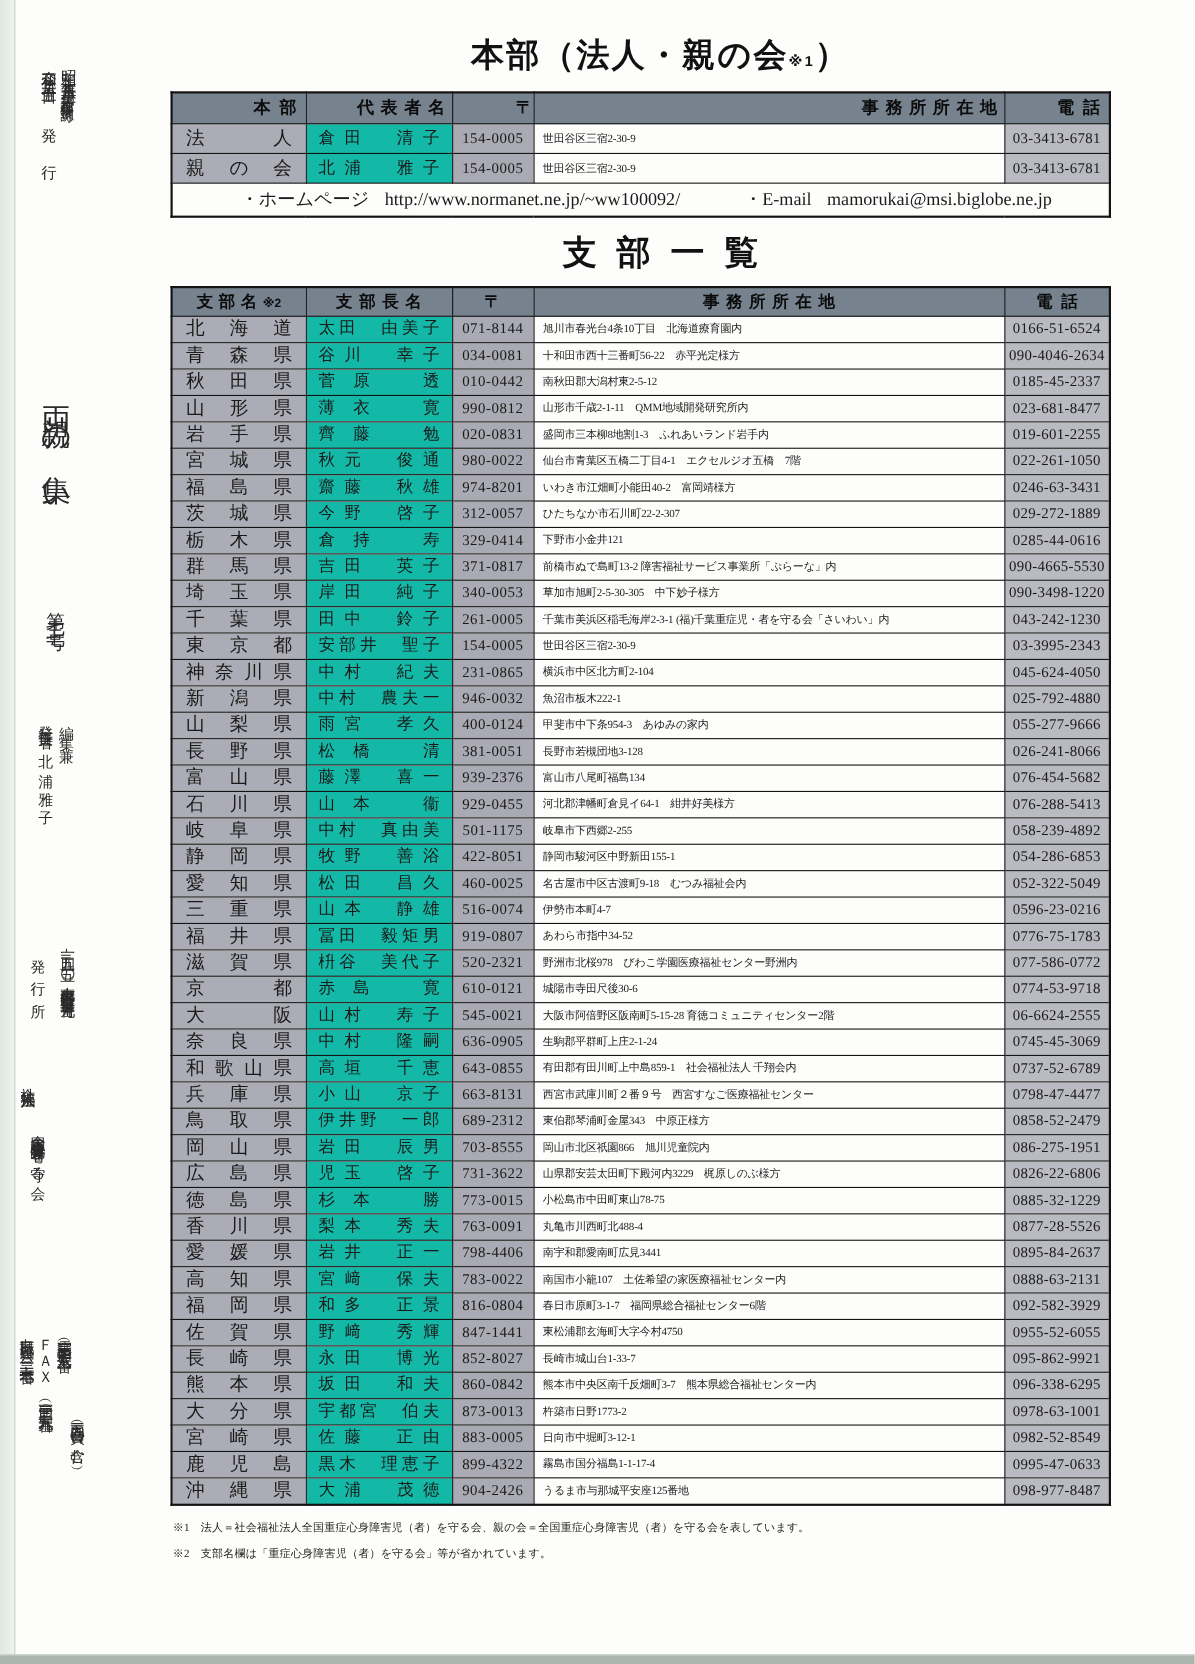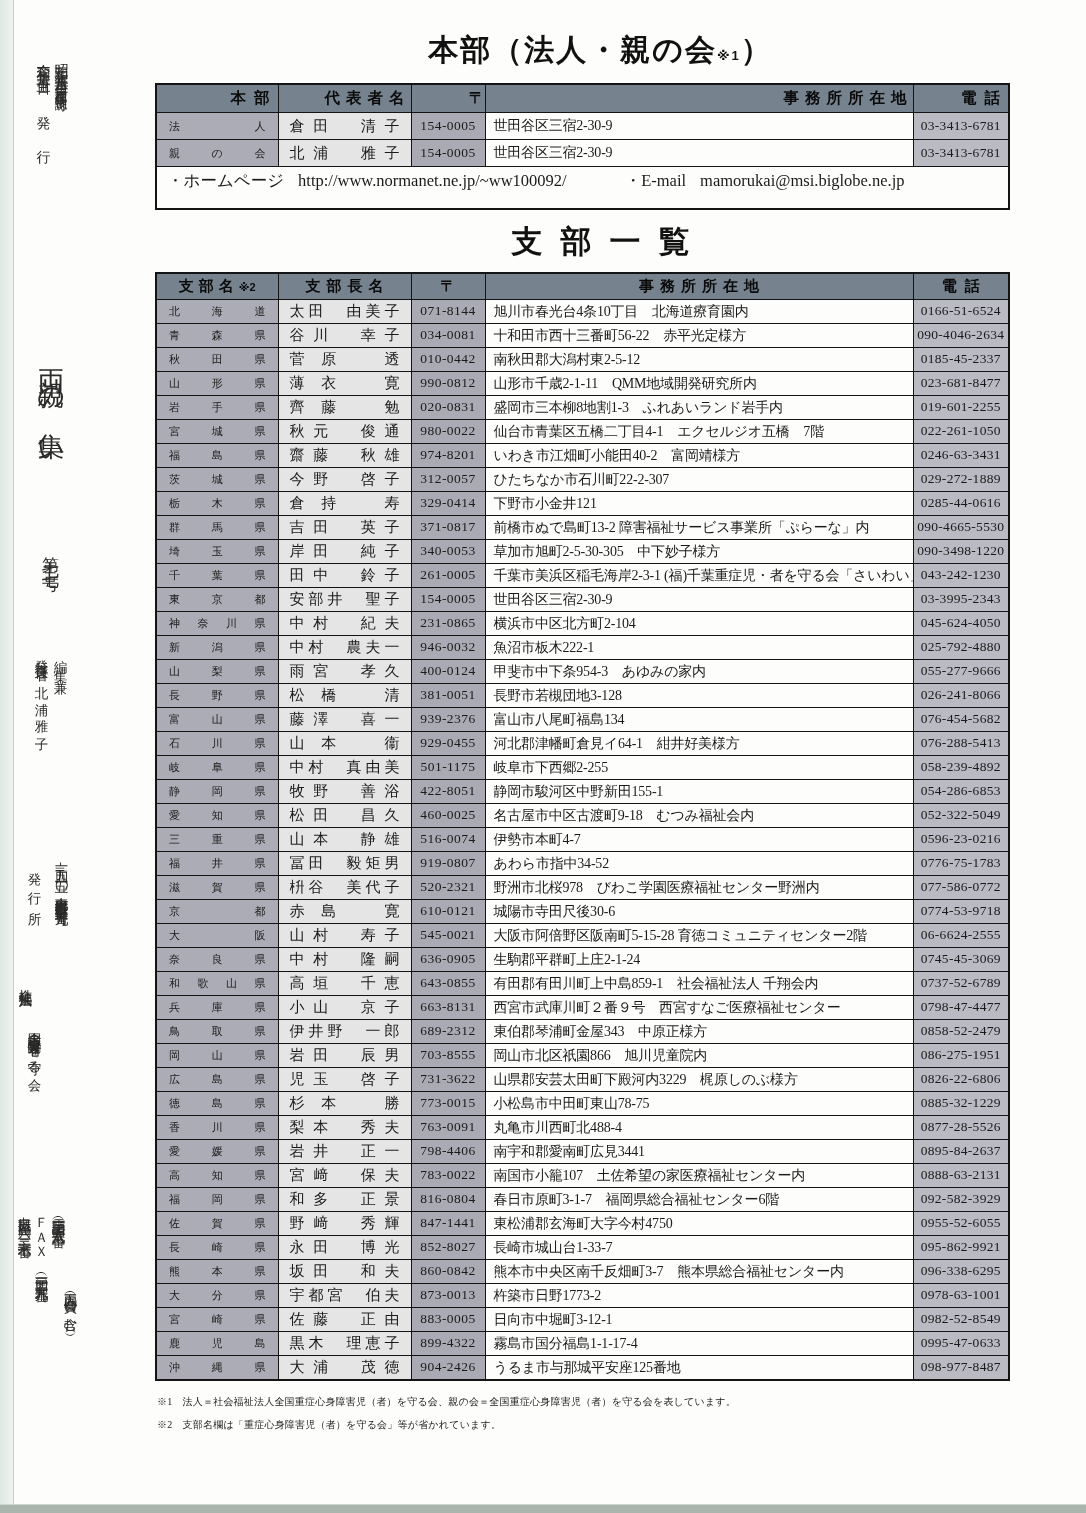--- a/index.html
+++ b/index.html
@@ -60,26 +60,26 @@
     font-family:"Liberation Sans","DejaVu Sans",sans-serif;font-weight:bold;font-size:15.5px;
     padding:0;
   }
   .t-honbu th{height:27px;text-align:right;}
   .t-shibu th{height:25px;font-size:15px;}
   th.sp1{letter-spacing:8px;text-indent:8px;}
   th.sp2{letter-spacing:6px;text-indent:6px;}
   th .sup{font-size:11px;letter-spacing:0;}
   td{padding:0;height:26px;line-height:1.1;overflow:hidden;white-space:nowrap;}
   .t-shibu td{height:23px;}
-  .c-pref{background:var(--cell-gray);font-size:11px;text-align:justify;text-align-last:justify;padding:0 12px;}
-  .c-leader{background:#e5e5e5;font-size:15px;text-align:justify;text-align-last:justify;padding:0 11px;}
+  .c-pref{background:var(--cell-gray);font-size:17px;text-align:justify;text-align-last:justify;padding:0 12px;}
+  .c-leader{background:#14b8a6;font-size:15px;text-align:justify;text-align-last:justify;padding:0 11px;}
   .c-postal{background:var(--cell-postal);font-size:13.5px;text-align:center;letter-spacing:.5px;}
-  .c-addr{background:#fdfdfc;font-size:14px;text-align:left;padding:0 0 0 8px;letter-spacing:-.2px;}
+  .c-addr{background:#fdfdfc;font-size:10px;text-align:left;padding:0 0 0 8px;letter-spacing:-.2px;}
   .c-phone{background:var(--cell-phone);font-size:13.5px;text-align:center;letter-spacing:.3px;}
-  .home-row{background:#fdfdfc;font-size:16.5px;height:29px;padding:0 0 12px 10px;text-align:left;}
+  .home-row{background:#fdfdfc;font-size:16.5px;height:29px;padding:0 0 0 10px;text-align:center;}
   .home-row .url{margin-left:14px;font-family:"Liberation Serif","DejaVu Serif",serif;}
   .home-row .elabel{margin-left:58px;}
   .home-row .email{margin-left:14px;}
 
   .footnotes{margin-top:9px;font-size:10px;line-height:23px;letter-spacing:.2px;color:#1c1c1c;padding-left:2px;}
 </style>
 </head>
 <body>
 
 <div class="edge-left"></div>

